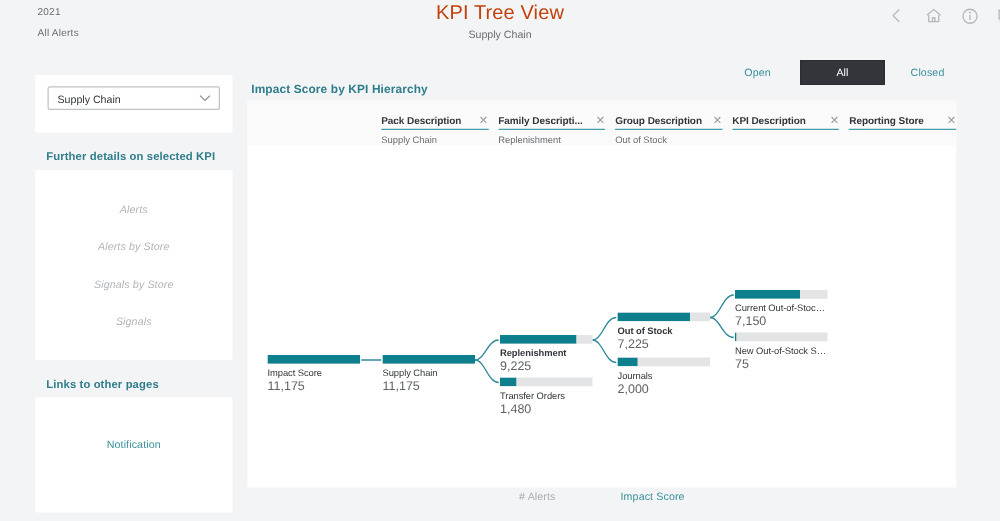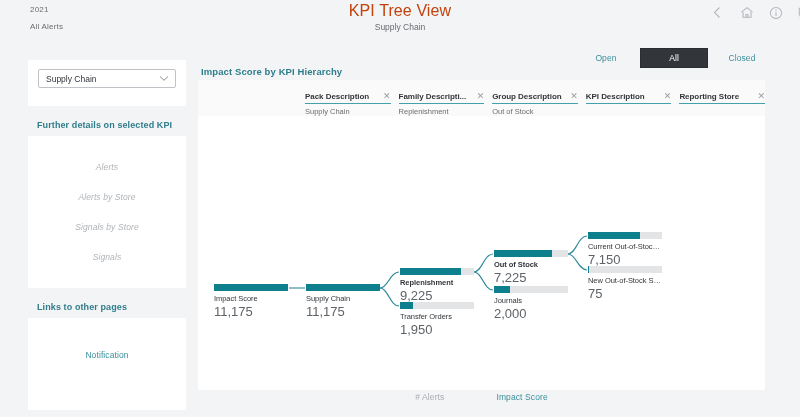--- a/index.html
+++ b/index.html
@@ -269,21 +269,21 @@
     font-size: 7.5px;
     color: #32363a;
     margin-top: 3px;
     white-space: nowrap;
     overflow: hidden;
     text-overflow: ellipsis;
     letter-spacing: -.05px;
   }
   .node.selected .node-label { font-weight: bold; }
   .node .node-value {
-    font-size: 13px;
+    font-size: 10px;
     color: #5e6368;
     margin-top: 1px;
   }
 
   
   .footer-tabs {
     position: absolute;
     left: 198px; top: 392px;
     width: 567px;
     display: flex;
@@ -464,21 +464,21 @@
       </div>
       <div class="node-label">Replenishment</div>
       <div class="node-value">9,225</div>
     </div>
 
     <div class="node" style="left:202px; top:186px;">
       <div class="bar-track">
         <div class="bar-fill" style="width:17%;"></div>
       </div>
       <div class="node-label">Transfer Orders</div>
-      <div class="node-value">1,950</div>
+      <div class="node-value">1,480</div>
     </div>
 
     <div class="node selected" style="left:296px; top:134px;">
       <div class="bar-track">
         <div class="bar-fill" style="width:78%;"></div>
       </div>
       <div class="node-label">Out of Stock</div>
       <div class="node-value">7,225</div>
     </div>
 

